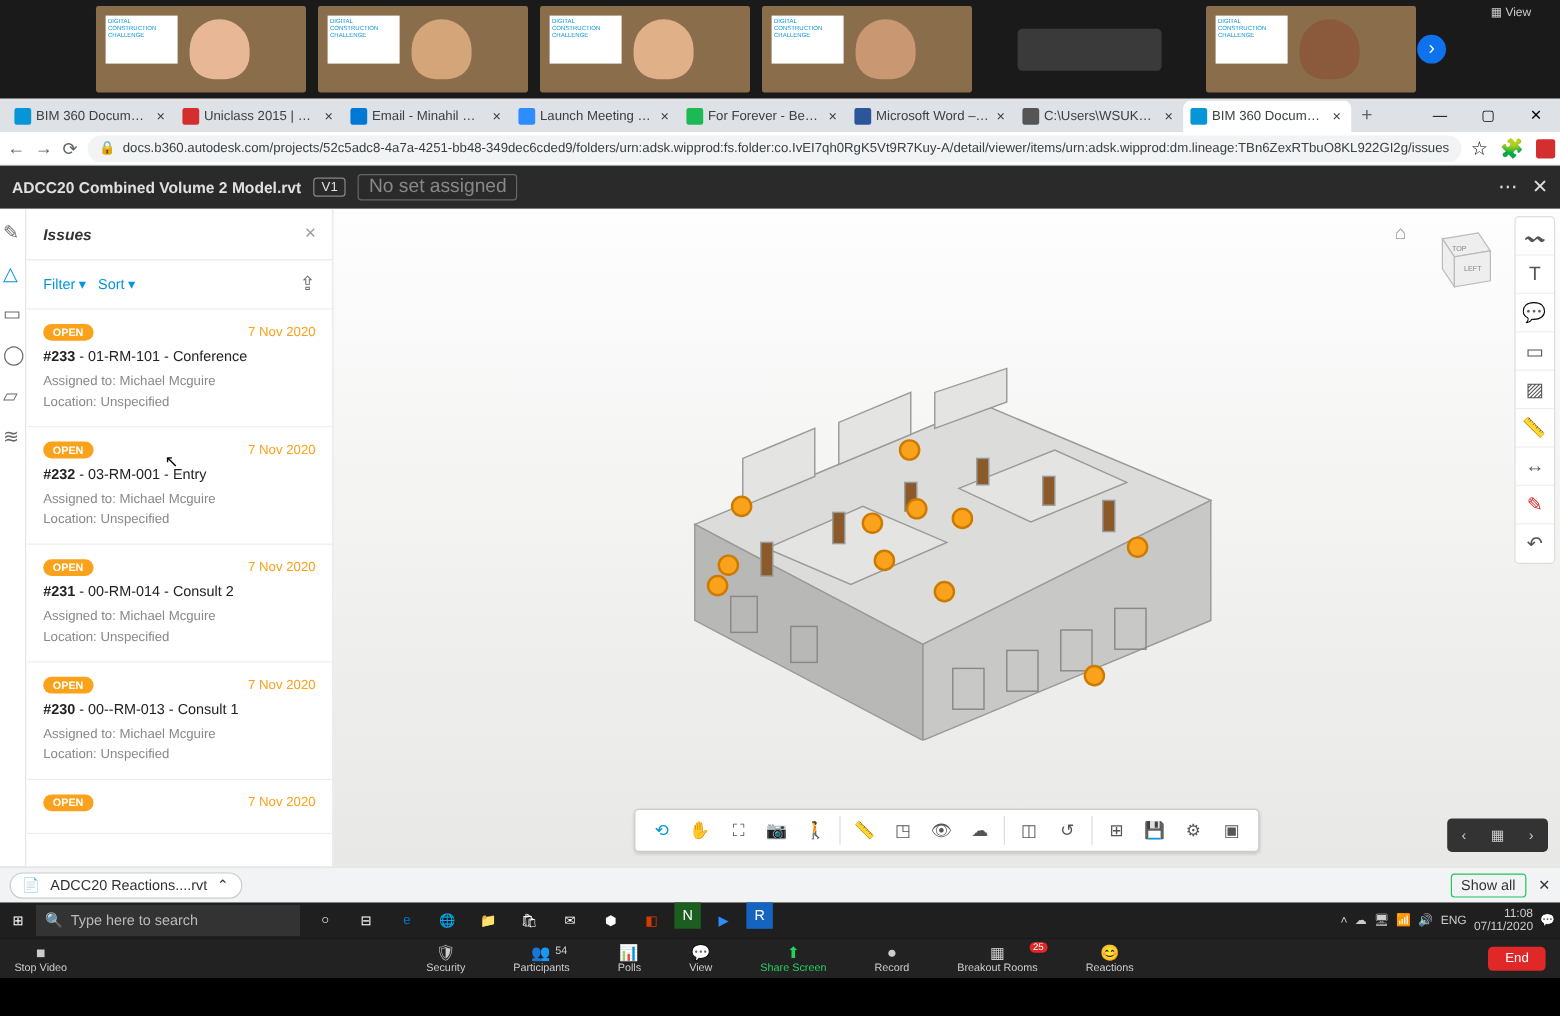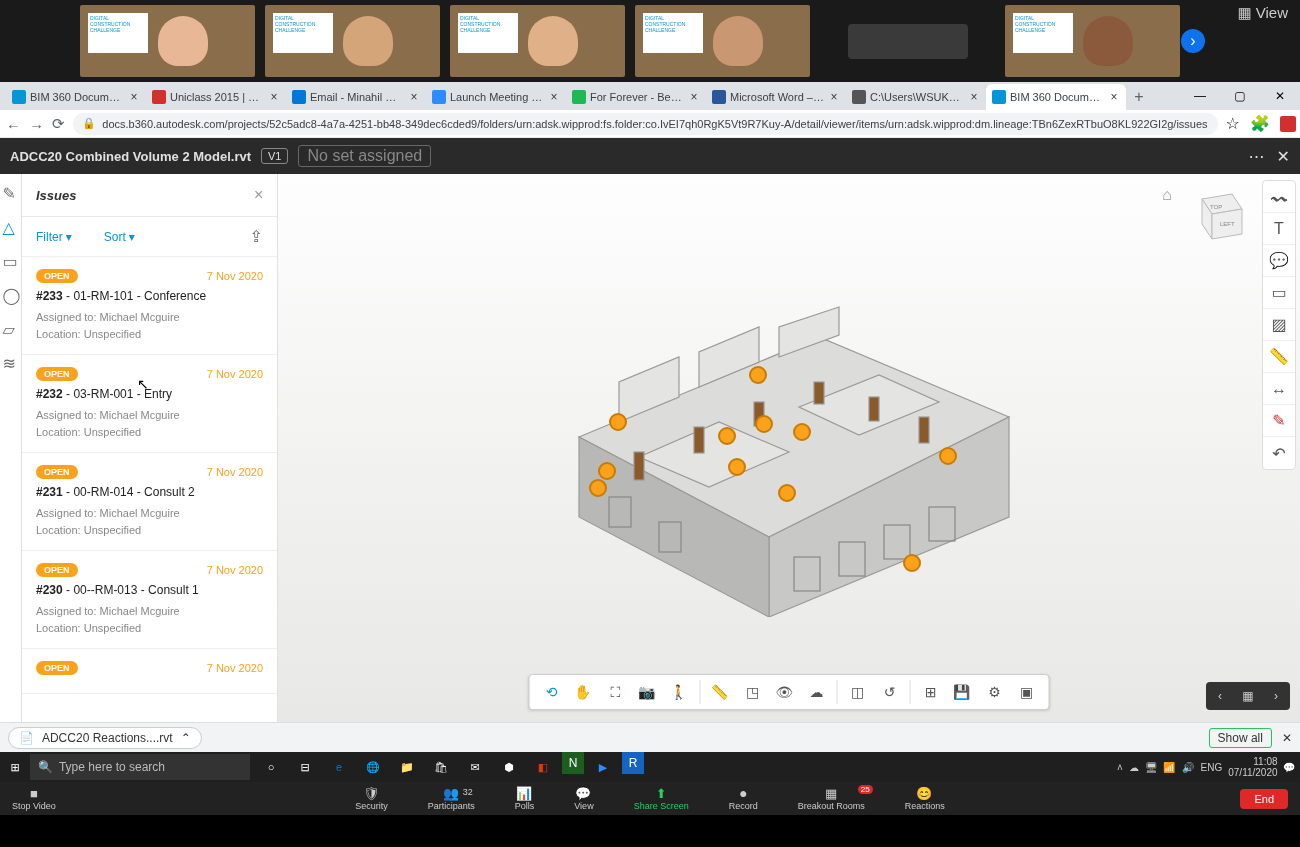--- a/index.html
+++ b/index.html
@@ -6,21 +6,21 @@
 body { background: #000; width: 1300px; height: 847px; overflow: hidden; position: relative; }
 
 
 .zoom-strip { height: 82px; background: #1a1a1a; display: flex; align-items: center; padding: 0 80px; gap: 10px; position: relative; }
 .zoom-tile { width: 175px; height: 72px; background: #8a6d4a; border-radius: 2px; position: relative; display: flex; align-items: center; justify-content: center; }
 .zoom-tile .poster { width: 60px; height: 40px; background: #fff; position: absolute; left: 8px; top: 8px; font-size: 5px; padding: 2px; color: #0696d7; }
 .zoom-tile .face { width: 50px; height: 50px; border-radius: 50% 50% 40% 40%; background: #d4a579; margin-left: 30px; }
 .zoom-blank { width: 175px; height: 72px; background: #1a1a1a; display: flex; align-items: center; justify-content: center; }
 .zoom-blank-inner { width: 120px; height: 35px; background: #3a3a3a; border-radius: 4px; }
 .zoom-next { position: absolute; right: 95px; top: 50%; transform: translateY(-50%); width: 24px; height: 24px; background: #0e72ed; border-radius: 50%; display: flex; align-items: center; justify-content: center; color: #fff; cursor: pointer; }
-.view-btn { position: absolute; right: 12px; top: 4px; color: #ccc; font-size: 15px; cursor: pointer; }
+.view-btn { position: absolute; right: 24px; top: 4px; color: #ccc; font-size: 10px; cursor: pointer; }
 
 
 .browser { background: #fff; height: 670px; display: flex; flex-direction: column; }
 .tab-strip { height: 28px; background: #dee1e6; display: flex; align-items: flex-end; padding-left: 6px; gap: 0; }
 .tab { height: 26px; background: #dee1e6; display: flex; align-items: center; padding: 0 6px; font-size: 11px; color: #3c4043; max-width: 140px; gap: 4px; border-radius: 6px 6px 0 0; }
 .tab.active { background: #fff; }
 .tab-title { white-space: nowrap; overflow: hidden; text-overflow: ellipsis; flex: 1; }
 .tab-close { width: 12px; height: 12px; font-size: 12px; cursor: pointer; display: flex; align-items: center; justify-content: center; }
 .tab-icon { width: 14px; height: 14px; flex-shrink: 0; border-radius: 2px; }
 .new-tab { width: 26px; height: 26px; display: flex; align-items: center; justify-content: center; font-size: 16px; cursor: pointer; color: #5f6368; }
@@ -39,21 +39,21 @@
 .app-bar-right { margin-left: auto; display: flex; gap: 12px; align-items: center; }
 
 
 .main { flex: 1; display: flex; background: #fff; overflow: hidden; }
 .left-rail { width: 22px; background: #fff; border-right: 1px solid #e0e0e0; display: flex; flex-direction: column; align-items: center; padding-top: 10px; gap: 18px; }
 .rail-icon { width: 16px; height: 16px; cursor: pointer; opacity: 0.6; }
 .issues-panel { width: 256px; border-right: 1px solid #e0e0e0; display: flex; flex-direction: column; background: #fff; position: relative; }
 .panel-head { padding: 12px 14px; border-bottom: 1px solid #e8e8e8; display: flex; justify-content: space-between; align-items: center; font-style: italic; }
 .panel-title { font-size: 13px; font-weight: 600; color: #333; }
 .panel-close { color: #999; cursor: pointer; font-size: 16px; }
-.panel-tools { padding: 10px 14px; display: flex; align-items: center; gap: 32px; border-bottom: 1px solid #eee; }
+.panel-tools { padding: 10px 14px; display: flex; align-items: center; gap: 10px; border-bottom: 1px solid #eee; }
 .tool-link { color: #0696d7; font-size: 12px; cursor: pointer; display: flex; align-items: center; gap: 3px; }
 .export-icon { margin-left: auto; color: #666; cursor: pointer; }
 .issue-list { flex: 1; overflow-y: auto; }
 .issue-item { padding: 12px 14px; border-bottom: 1px solid #eee; cursor: pointer; }
 .issue-row1 { display: flex; justify-content: space-between; align-items: center; margin-bottom: 6px; }
 .status-badge { background: #faa21b; color: #fff; font-size: 9px; font-weight: 700; padding: 2px 8px; border-radius: 8px; }
 .issue-date { color: #faa21b; font-size: 11px; }
 .issue-title-row { font-size: 12px; color: #222; margin-bottom: 6px; }
 .issue-id { font-weight: 700; }
 .issue-meta { font-size: 11px; color: #888; line-height: 1.5; }
@@ -437,21 +437,21 @@
         <span>Stop Video</span>
       </div>
   </div>
   <div class="zc-item">
       <span class="zc-icon">🛡</span>
       <span>Security</span>
     </div>
   <div class="zc-item">
       <span class="zc-icon">👥</span>
       <span>Participants</span>
-      <span class="zc-count">32</span>
+      <span class="zc-count">54</span>
     </div>
   <div class="zc-item">
       <span class="zc-icon">📊</span>
       <span>Polls</span>
     </div>
   <div class="zc-item">
       <span class="zc-icon">💬</span>
       <span>View</span>
     </div>
   <div class="zc-item green">

